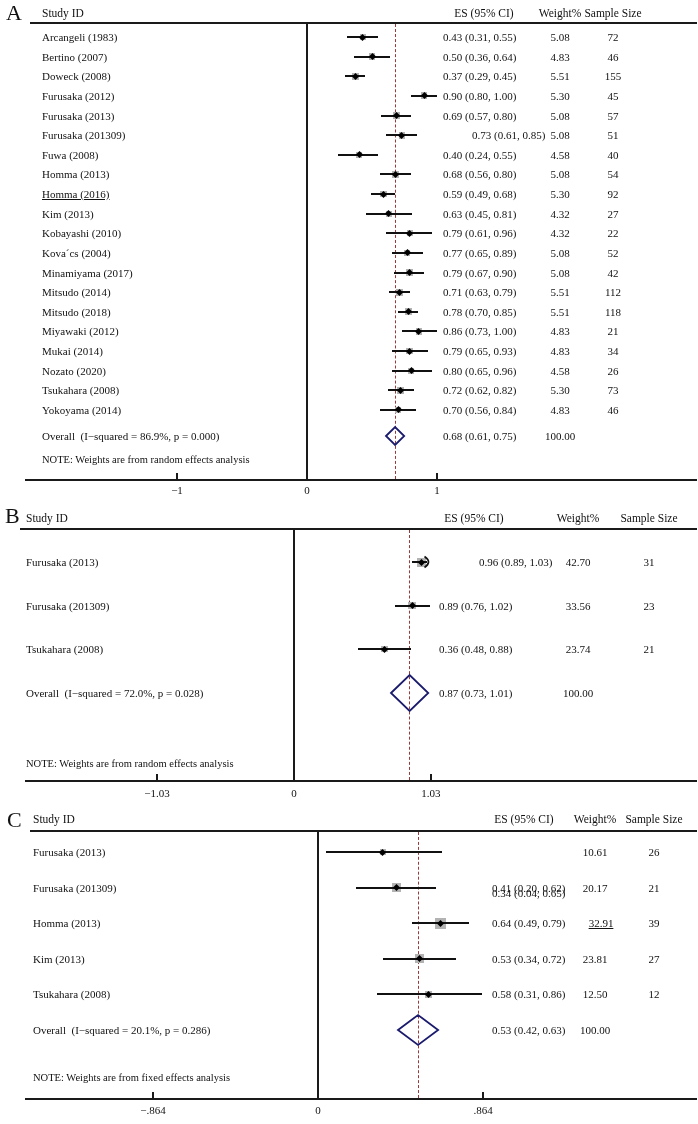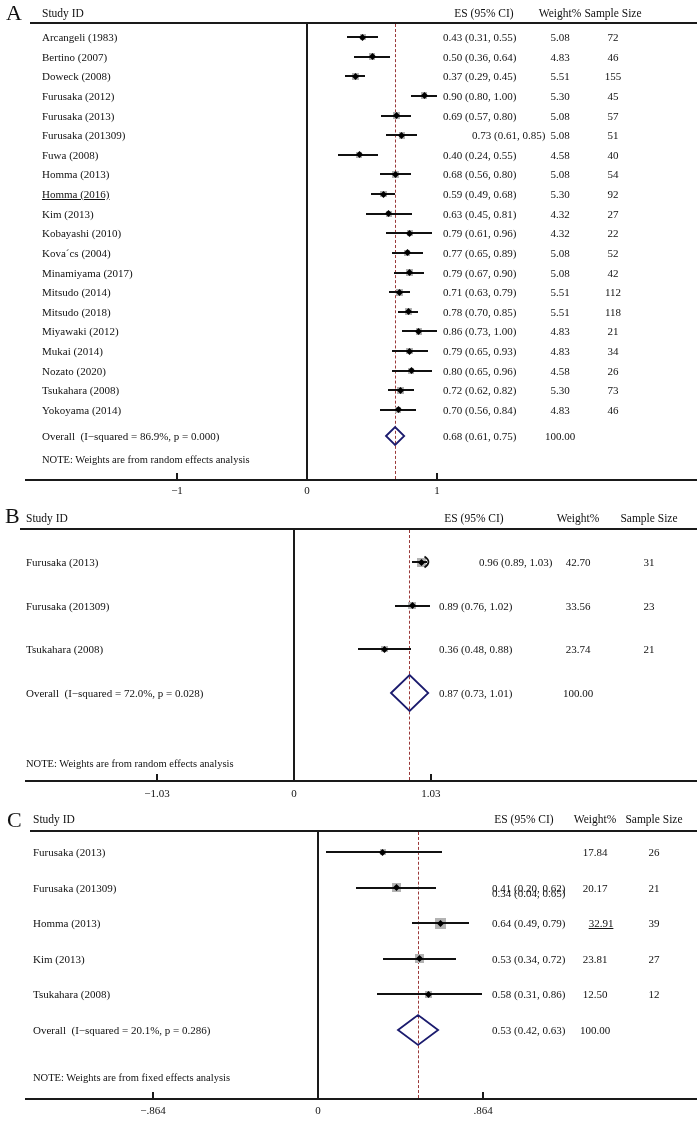--- a/index.html
+++ b/index.html
@@ -239,21 +239,21 @@
     <div class="txt ctr hdr" style="left: 555px; top: 812px; width: 80px;">Weight%</div>
     <div class="txt ctr hdr" style="left: 609px; top: 812px; width: 90px;">Sample Size</div>
     <div class="hline" style="left: 30px; top: 830px; width: 667px;"></div>
     <div class="dashline" style="left: 418.43px; top: 832px; height: 266px;"></div>
     <div class="vline" style="left: 317.2px; top: 832px; height: 266px;"></div>
     <div class="txt" style="left: 33px; top: 845px;">Furusaka (2013)</div>
     <div class="wbox" style="left: 379.817px; top: 848.877px; width: 6.24578px; height: 6.24578px;"></div>
     <div class="ciline" style="left: 325.64px; top: 851px; width: 116.51px;"></div>
     <div class="pt" style="left: 380.44px; top: 849.5px;"></div>
     <div class="txt" style="left: 492px; top: 886px;">0.34 (0.04, 0.65)</div>
-    <div class="txt ctr " style="left: 565px; top: 845px; width: 60px;">17.84</div>
+    <div class="txt ctr " style="left: 565px; top: 845px; width: 60px;">10.61</div>
     <div class="txt ctr " style="left: 629px; top: 845px; width: 50px;">26</div>
     <div class="txt" style="left: 33px; top: 880.6px;">Furusaka (201309)</div>
     <div class="wbox" style="left: 392.004px; top: 883.294px; width: 8.61156px; height: 8.61156px;"></div>
     <div class="ciline" style="left: 356.2px; top: 886.6px; width: 80.22px;"></div>
     <div class="pt" style="left: 393.81px; top: 885.1px;"></div>
     <div class="txt" style="left: 492px; top: 880.6px;">0.41 (0.20, 0.62)</div>
     <div class="txt ctr " style="left: 565px; top: 880.6px; width: 60px;">20.17</div>
     <div class="txt ctr " style="left: 629px; top: 880.6px; width: 50px;">21</div>
     <div class="txt" style="left: 33px; top: 916.2px;">Homma (2013)</div>
     <div class="wbox" style="left: 434.74px; top: 917.7px; width: 11px; height: 11px;"></div>

